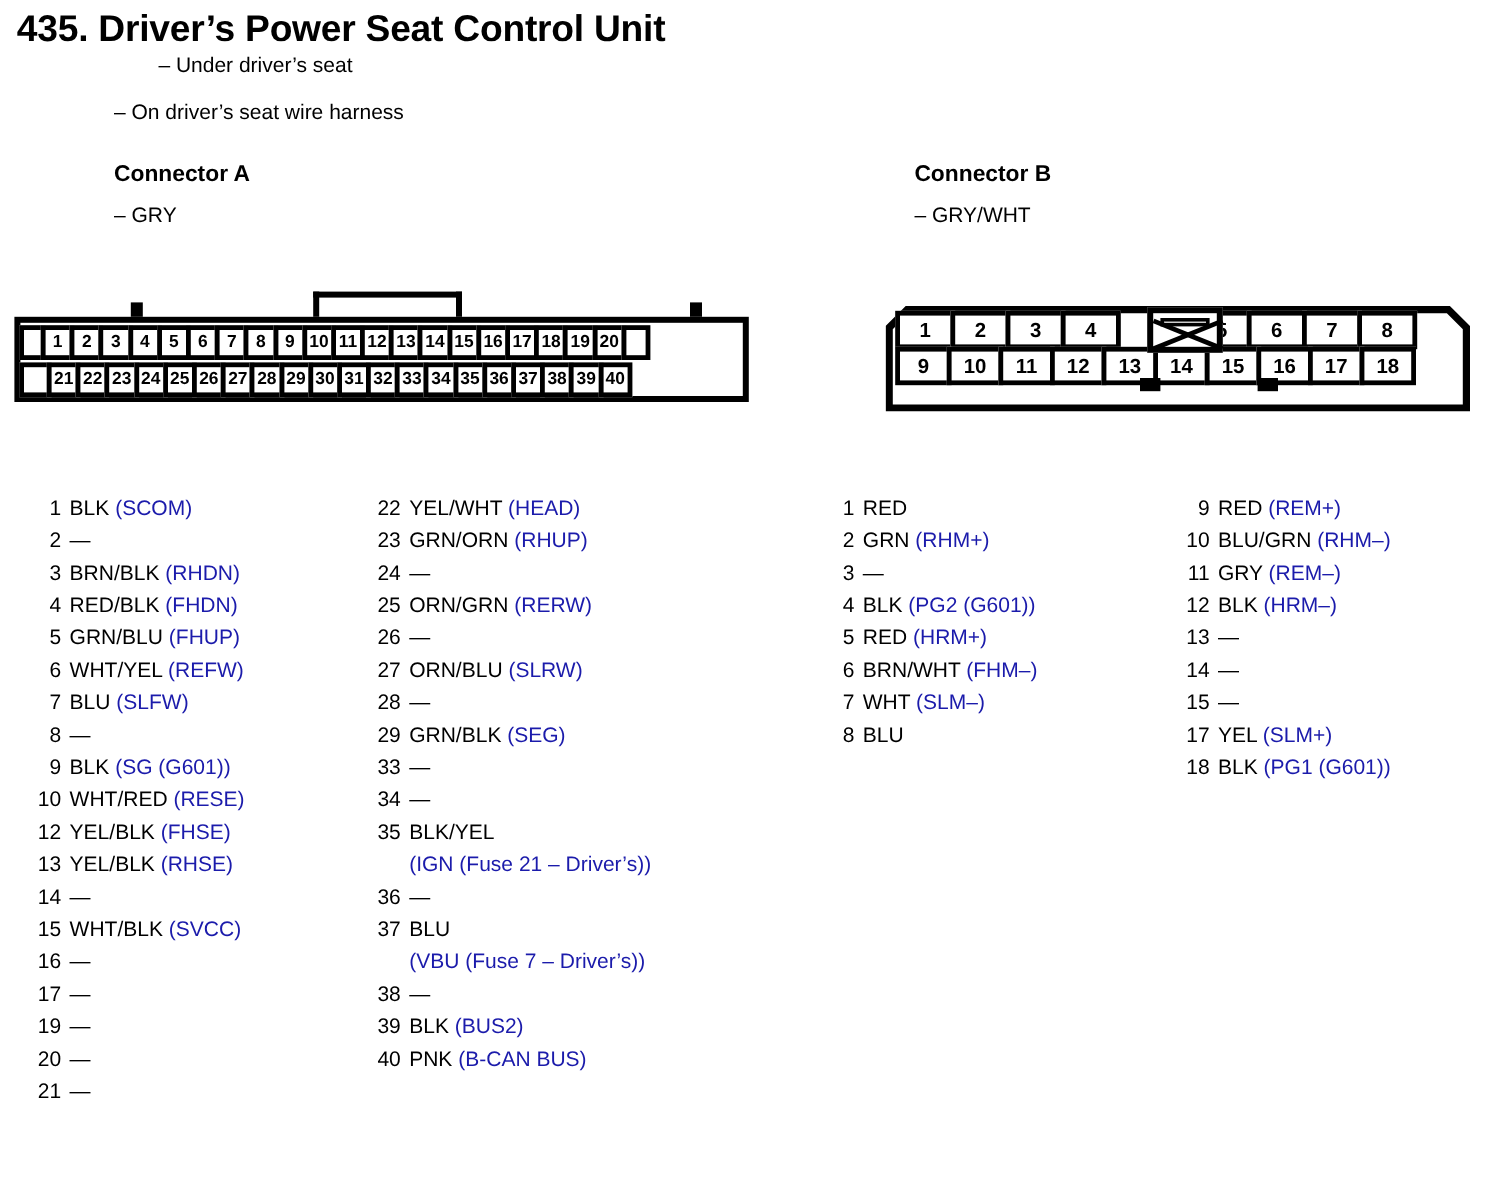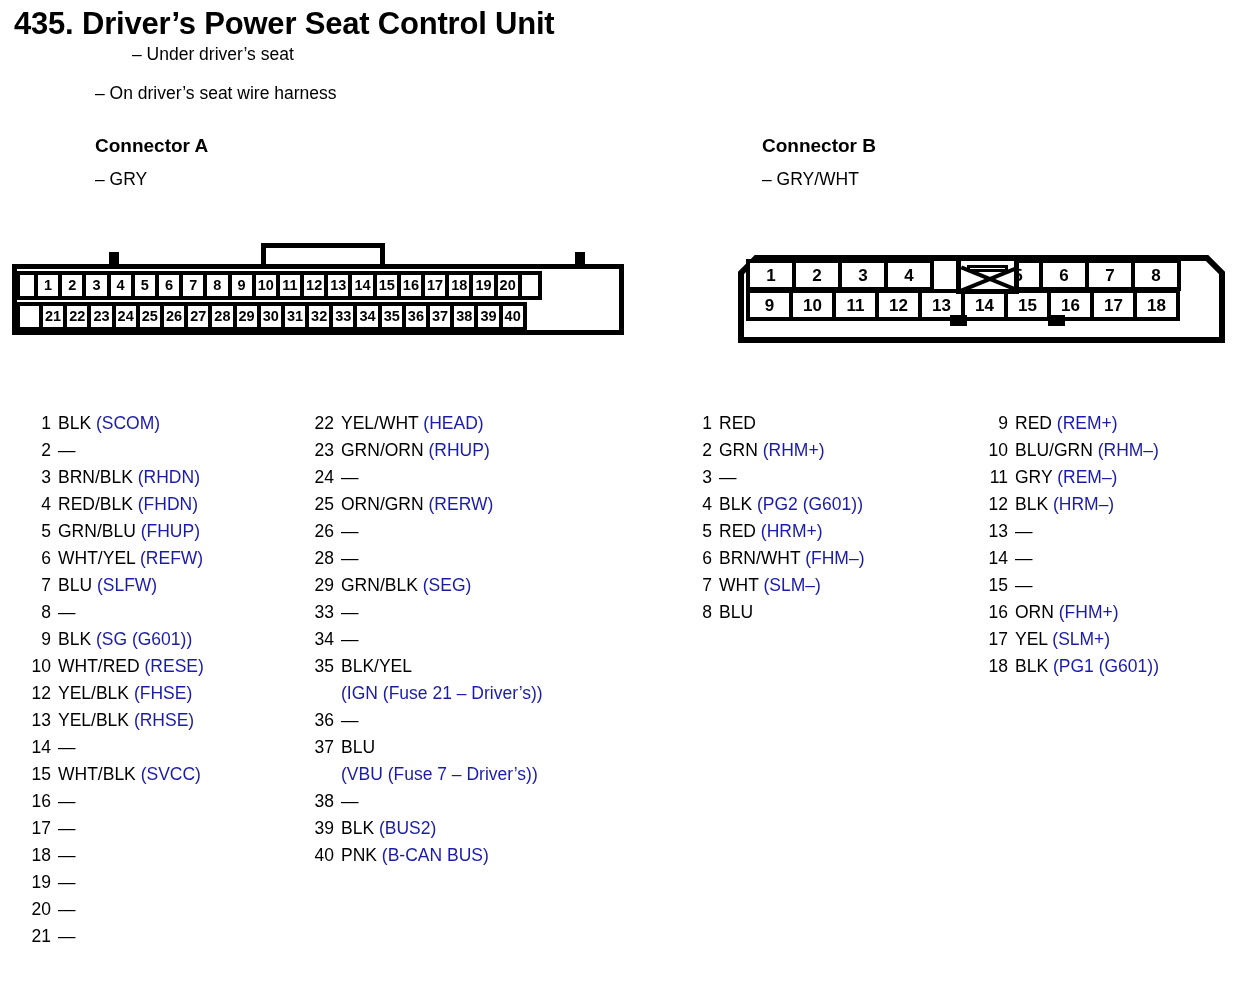--- a/index.html
+++ b/index.html
@@ -255,31 +255,31 @@
       <div class="pin"><span class="num">7</span><span class="wire">BLU</span> <span class="sig">(SLFW)</span></div>
       <div class="pin"><span class="num">8</span><span class="dash">—</span></div>
       <div class="pin"><span class="num">9</span><span class="wire">BLK</span> <span class="sig">(SG (G601))</span></div>
       <div class="pin"><span class="num">10</span><span class="wire">WHT/RED</span> <span class="sig">(RESE)</span></div>
       <div class="pin"><span class="num">12</span><span class="wire">YEL/BLK</span> <span class="sig">(FHSE)</span></div>
       <div class="pin"><span class="num">13</span><span class="wire">YEL/BLK</span> <span class="sig">(RHSE)</span></div>
       <div class="pin"><span class="num">14</span><span class="dash">—</span></div>
       <div class="pin"><span class="num">15</span><span class="wire">WHT/BLK</span> <span class="sig">(SVCC)</span></div>
       <div class="pin"><span class="num">16</span><span class="dash">—</span></div>
       <div class="pin"><span class="num">17</span><span class="dash">—</span></div>
-      <div class="pin"><span class="num">18</span><span class="dash">—</span></div>
       <div class="pin"><span class="num">19</span><span class="dash">—</span></div>
       <div class="pin"><span class="num">20</span><span class="dash">—</span></div>
       <div class="pin"><span class="num">21</span><span class="dash">—</span></div>
     </div>
   <div class="col" id="colA2">
       <div class="pin"><span class="num">22</span><span class="wire">YEL/WHT</span> <span class="sig">(HEAD)</span></div>
       <div class="pin"><span class="num">23</span><span class="wire">GRN/ORN</span> <span class="sig">(RHUP)</span></div>
       <div class="pin"><span class="num">24</span><span class="dash">—</span></div>
       <div class="pin"><span class="num">25</span><span class="wire">ORN/GRN</span> <span class="sig">(RERW)</span></div>
       <div class="pin"><span class="num">26</span><span class="dash">—</span></div>
+      <div class="pin"><span class="num">27</span><span class="wire">ORN/BLU</span> <span class="sig">(SLRW)</span></div>
       <div class="pin"><span class="num">28</span><span class="dash">—</span></div>
       <div class="pin"><span class="num">29</span><span class="wire">GRN/BLK</span> <span class="sig">(SEG)</span></div>
       <div class="pin"><span class="num">33</span><span class="dash">—</span></div>
       <div class="pin"><span class="num">34</span><span class="dash">—</span></div>
       <div class="pin"><span class="num">35</span><span class="wire">BLK/YEL</span><span class="sig2">(IGN (Fuse 21 – Driver’s))</span></div>
       <div class="pin"><span class="num">36</span><span class="dash">—</span></div>
       <div class="pin"><span class="num">37</span><span class="wire">BLU</span><span class="sig2">(VBU (Fuse 7 – Driver’s))</span></div>
       <div class="pin"><span class="num">38</span><span class="dash">—</span></div>
       <div class="pin"><span class="num">39</span><span class="wire">BLK</span> <span class="sig">(BUS2)</span></div>
       <div class="pin"><span class="num">40</span><span class="wire">PNK</span> <span class="sig">(B-CAN BUS)</span></div>
@@ -295,18 +295,17 @@
       <div class="pin"><span class="num">8</span><span class="wire">BLU</span></div>
     </div>
   <div class="col" id="colB2">
       <div class="pin"><span class="num">9</span><span class="wire">RED</span> <span class="sig">(REM+)</span></div>
       <div class="pin"><span class="num">10</span><span class="wire">BLU/GRN</span> <span class="sig">(RHM–)</span></div>
       <div class="pin"><span class="num">11</span><span class="wire">GRY</span> <span class="sig">(REM–)</span></div>
       <div class="pin"><span class="num">12</span><span class="wire">BLK</span> <span class="sig">(HRM–)</span></div>
       <div class="pin"><span class="num">13</span><span class="dash">—</span></div>
       <div class="pin"><span class="num">14</span><span class="dash">—</span></div>
       <div class="pin"><span class="num">15</span><span class="dash">—</span></div>
-      <div class="pin"><span class="num">16</span><span class="wire">ORN</span> <span class="sig">(FHM+)</span></div>
       <div class="pin"><span class="num">17</span><span class="wire">YEL</span> <span class="sig">(SLM+)</span></div>
       <div class="pin"><span class="num">18</span><span class="wire">BLK</span> <span class="sig">(PG1 (G601))</span></div>
     </div>
 
 </div>
 
 </body></html>

